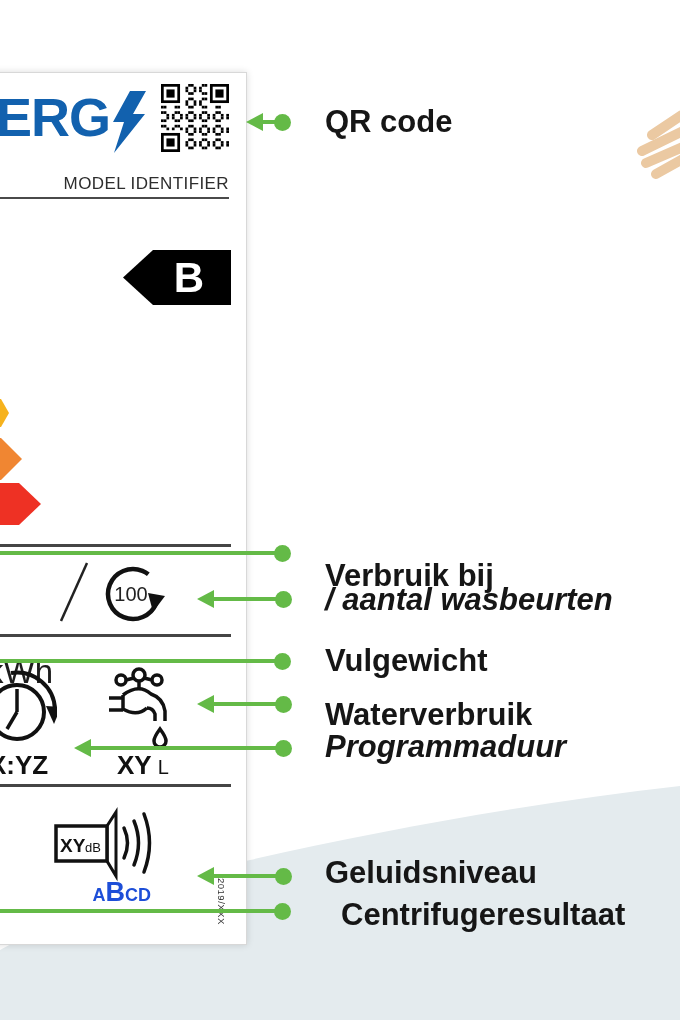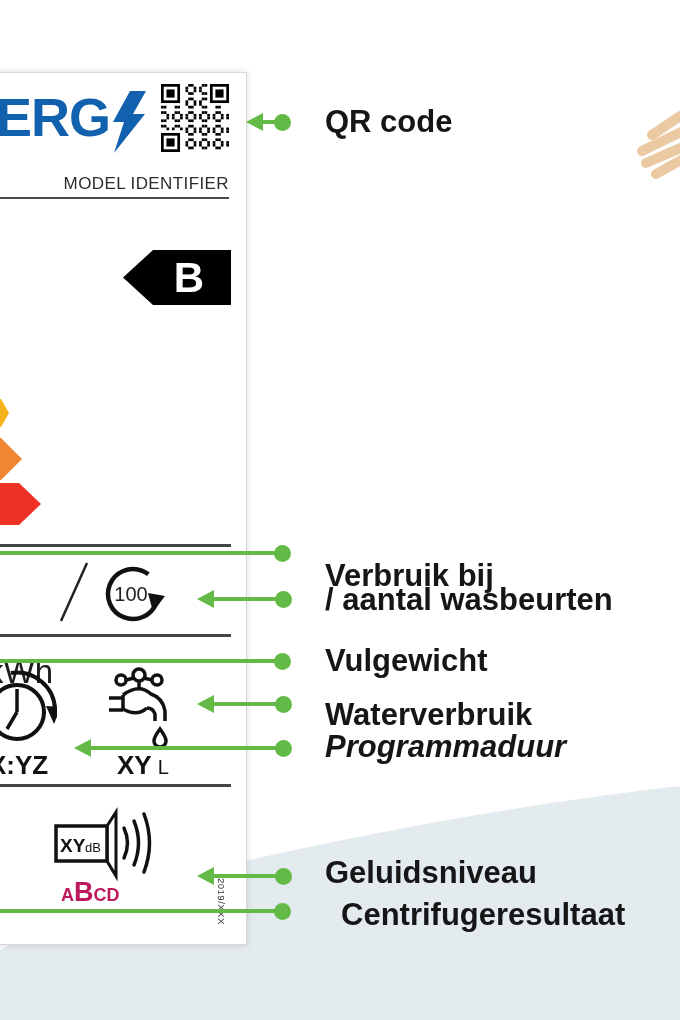--- a/index.html
+++ b/index.html
@@ -33,21 +33,21 @@
   #kwh{position:absolute;left:156px;top:580px;font-size:33px;font-weight:500;color:var(--ink);}
   #slash{position:absolute;left:228px;top:488px;width:30px;height:62px;}
   #cycles-icon{position:absolute;left:270px;top:489px;width:64px;height:64px;}
   #clock-icon{position:absolute;left:146px;top:592px;width:80px;height:92px;}
   #duration{position:absolute;left:158px;top:677px;font-size:26px;font-weight:700;color:#111;}
   #tap-icon{position:absolute;left:276px;top:594px;width:72px;height:86px;}
   #water{position:absolute;left:286px;top:677px;color:#111;}
   #water .big{font-size:26px;font-weight:700;}
   #water .unit{font-size:20px;font-weight:400;margin-left:6px;}
   #speaker{position:absolute;left:218px;top:728px;width:112px;height:84px;}
-  #noise-class{position:absolute;left:230px;top:804px;width:90px;text-align:left;color:#be185d;}
+  #noise-class{position:absolute;left:230px;top:804px;width:90px;text-align:right;color:#1d4ed8;}
   #noise-class .s{font-size:18px;font-weight:600;vertical-align:baseline;}
   #noise-class .b{font-size:27px;font-weight:700;}
   #regulation{position:absolute;left:385px;top:805px;height:60px;writing-mode:vertical-rl;
               font-size:9.5px;color:#333;letter-spacing:.5px;}
 
   
   .ann-line{position:absolute;height:4px;background:var(--green);z-index:3;}
   .ann-dot{position:absolute;width:17px;height:17px;border-radius:50%;background:var(--green);z-index:3;}
   .ann-arrow{position:absolute;width:0;height:0;border-top:9px solid transparent;
              border-bottom:9px solid transparent;border-right:17px solid var(--green);z-index:3;}
@@ -312,21 +312,21 @@
 <div class="ann-dot" style="left:274px;top:114px;"></div>
 <div class="ann-label" style="top:103px;">QR code</div>
 
 <div class="ann-line" style="left:0;top:551px;width:284px;"></div>
 <div class="ann-dot" style="left:274px;top:545px;"></div>
 <div class="ann-label" style="top:557px;">Verbruik bij</div>
 
 <div class="ann-arrow" style="left:197px;top:590px;"></div>
 <div class="ann-line" style="left:210px;top:597px;width:74px;"></div>
 <div class="ann-dot" style="left:275px;top:591px;"></div>
-<div class="ann-label" style="top:581px;">/ aantal wasbeurten</div>
+<div class="ann-label" style="top:581px;font-style:italic;">/ aantal wasbeurten</div>
 
 <div class="ann-line" style="left:0;top:659px;width:284px;"></div>
 <div class="ann-dot" style="left:274px;top:653px;"></div>
 <div class="ann-label" style="top:642px;">Vulgewicht</div>
 
 <div class="ann-arrow" style="left:197px;top:695px;"></div>
 <div class="ann-line" style="left:210px;top:702px;width:74px;"></div>
 <div class="ann-dot" style="left:275px;top:696px;"></div>
 <div class="ann-label" style="top:696px;">Waterverbruik</div>
 

